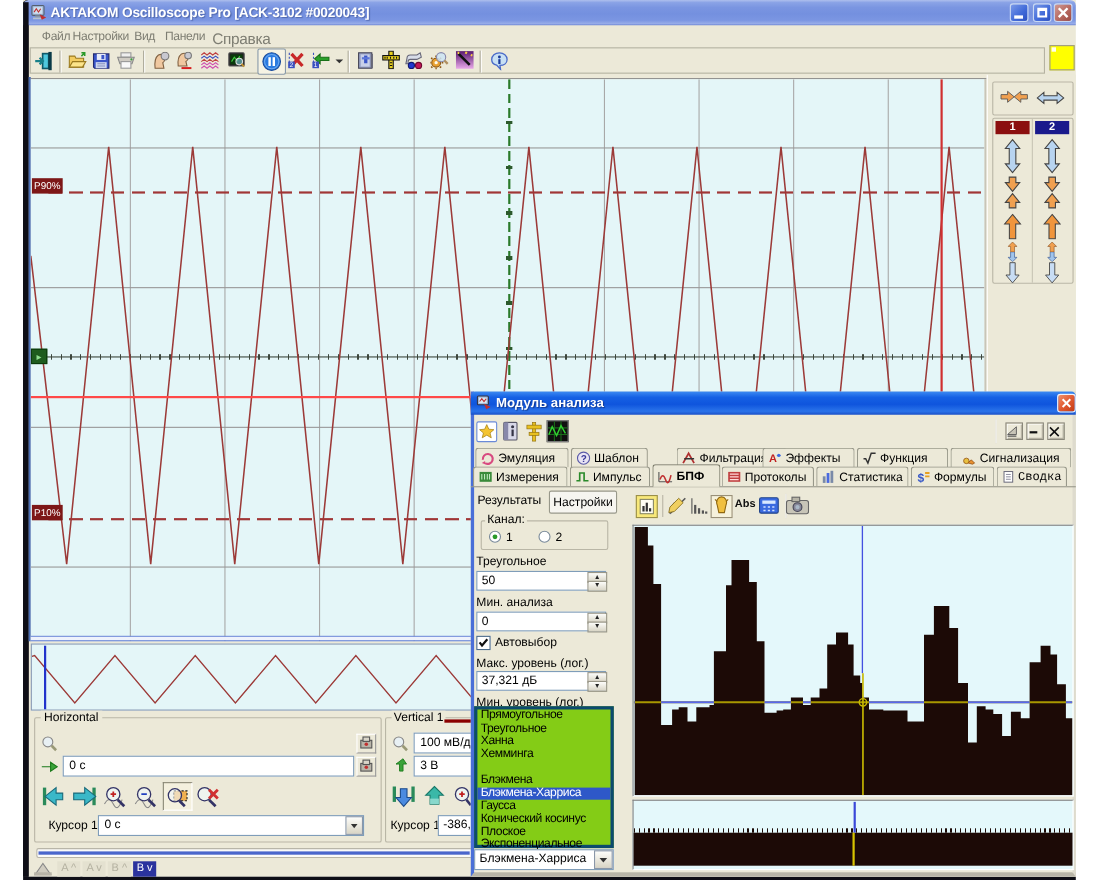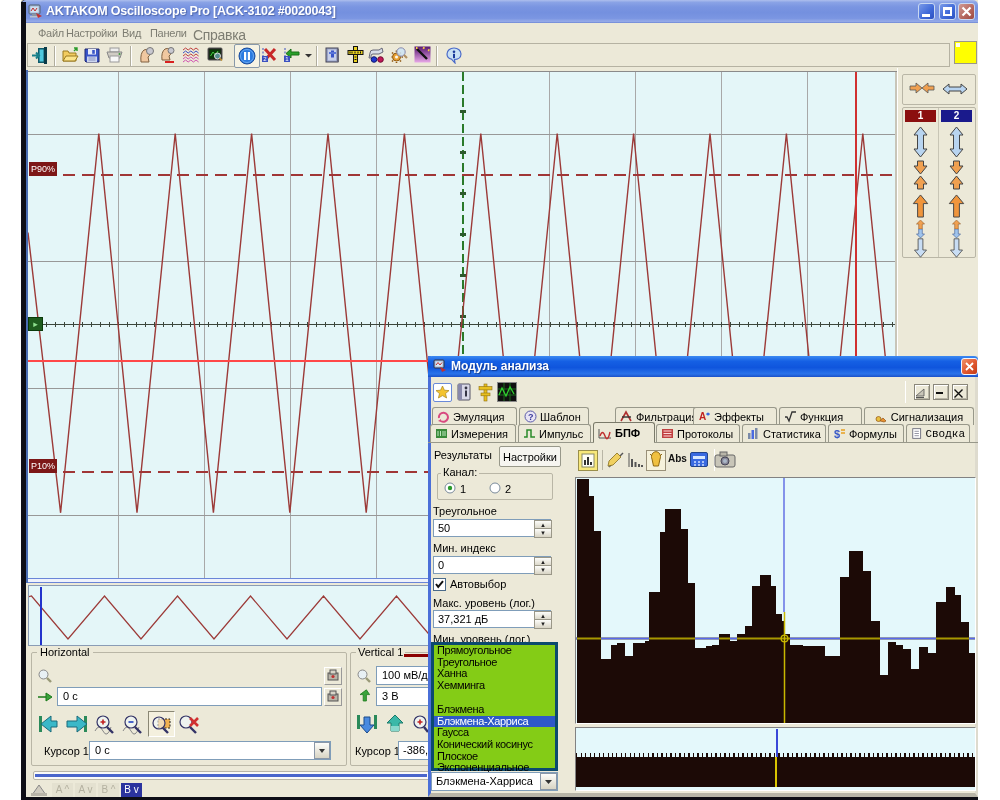--- a/index.html
+++ b/index.html
@@ -540,21 +540,21 @@
       </svg>
   <div class="a t" style="left:32px;top:127px;">1</div>
   <svg class="a" width="12" height="12" style="left:61px;top:126px;" viewBox="0 0 12 12">
         <circle cx="6" cy="6" r="5" fill="#fff" stroke="#7a8a9a"></circle>
       </svg>
   <div class="a t" style="left:77px;top:127px;">2</div>
 
   <div class="a t" style="left:5px;top:149px;">Треугольное</div>
   <div class="a fld" style="left:5px;top:163px;width:118px;height:18px;padding:2px 0 0 4px;">50</div>
   <div class="a spinner" style="left:106px;top:164px;"></div>
-  <div class="a t" style="left:5px;top:186px;">Мин. индекс</div>
+  <div class="a t" style="left:5px;top:186px;">Мин. анализа</div>
   <div class="a fld" style="left:5px;top:200px;width:118px;height:18px;padding:2px 0 0 4px;">0</div>
   <div class="a spinner" style="left:106px;top:201px;"></div>
 
   <div class="a" style="left:5px;top:222px;width:13px;height:13px;background:#fff;border:1px solid #4a6a8a;">
         <svg width="11" height="11" viewBox="0 0 11 11" style="display:block">
           <path d="M2 5 L4.2 7.8 L9 2.2" fill="none" stroke="#111" stroke-width="2"></path>
         </svg>
       </div>
   <div class="a t" style="left:22px;top:222px;">Автовыбор</div>
   <div class="a t" style="left:5px;top:241px;">Макс. уровень (лог.)</div>

